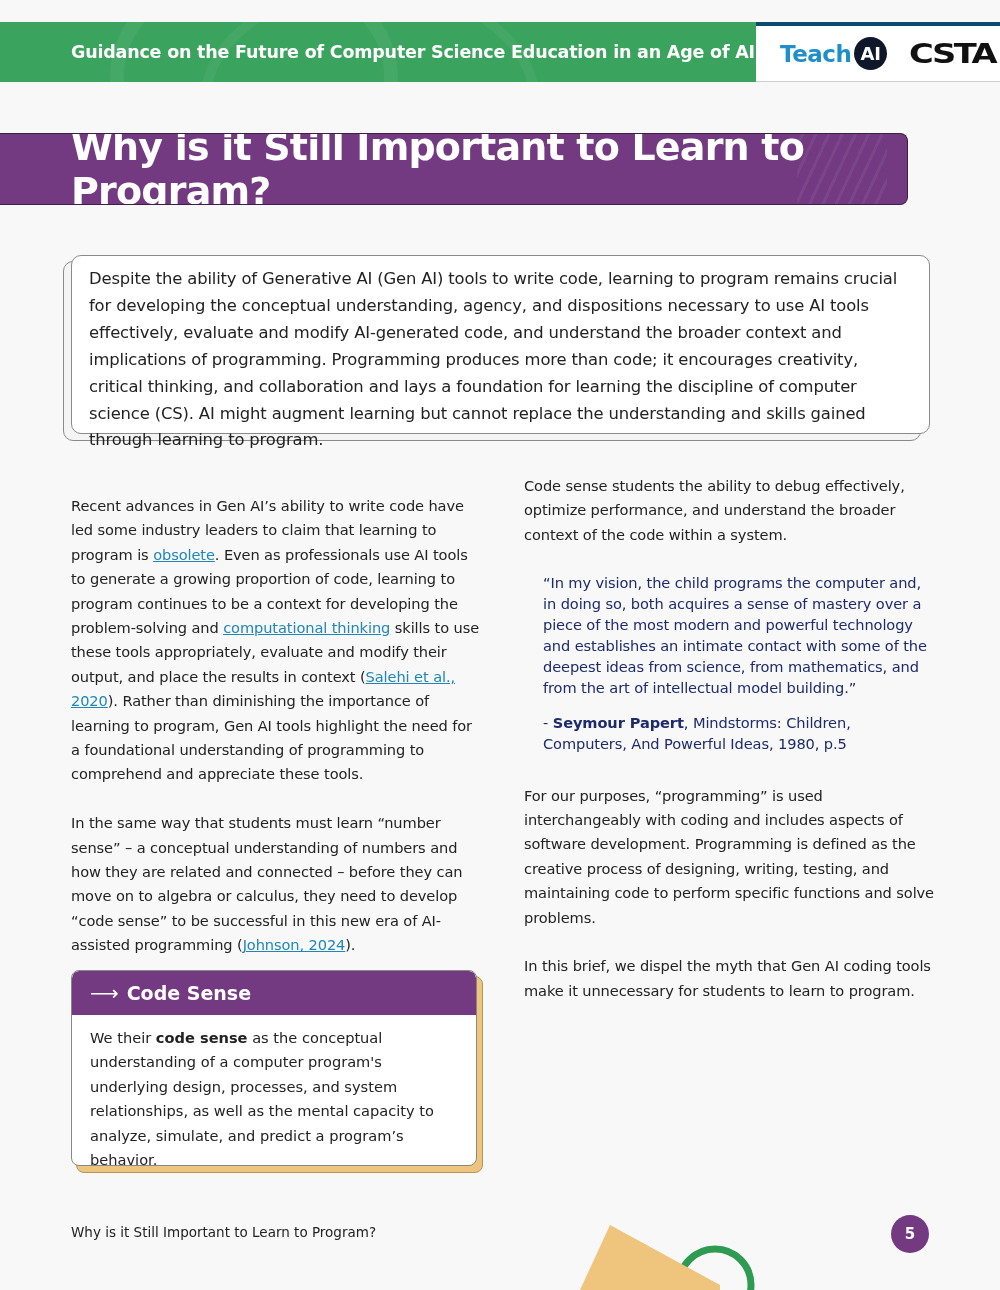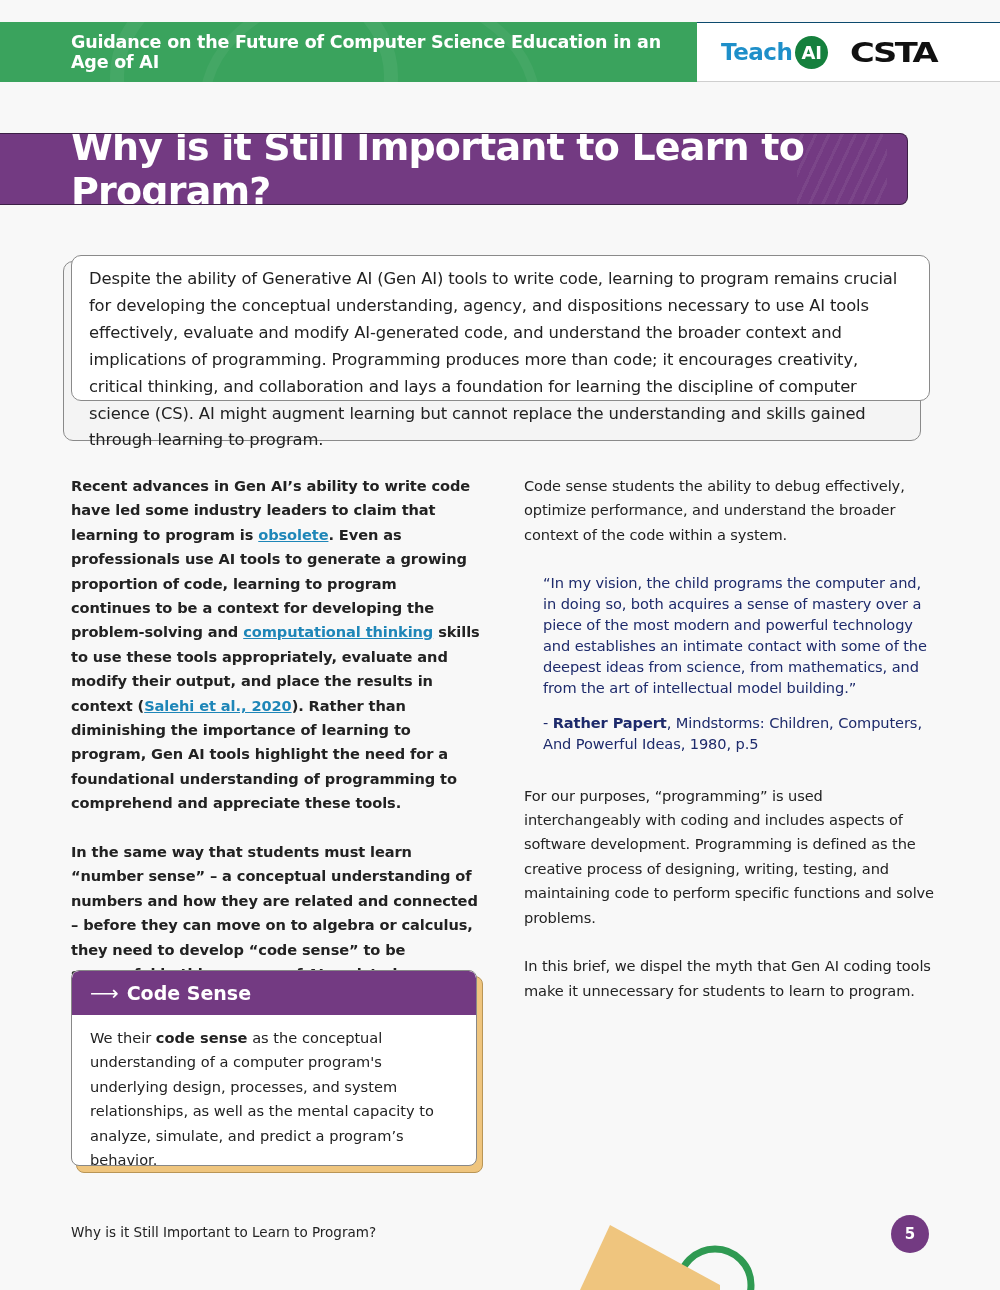--- a/index.html
+++ b/index.html
@@ -9,21 +9,21 @@
     font-family: "DejaVu Sans", sans-serif;
     color: #222;
     position: relative;
   }
   
   .banner {
     position: absolute; top: 22px; left: 0; width: 1000px; height: 60px;
     display: flex;
   }
   .banner-green {
-    width: 697px; height: 60px;
+    width: 756px; height: 60px;
     background: #3aa35d;
     position: relative; overflow: hidden;
     display: flex; align-items: center;
   }
   .banner-green::before {
     content: ""; position: absolute; left: 110px; top: -60px;
     width: 260px; height: 200px;
     border: 14px solid rgba(255,255,255,0.06);
     border-radius: 50%;
   }
@@ -34,28 +34,28 @@
     border-radius: 50%;
   }
   .banner-title {
     position: relative; z-index: 1;
     margin-left: 71px;
     color: #fff; font-weight: bold; font-size: 17.5px;
     letter-spacing: -0.2px;
   }
   .banner-logos {
     flex: 1; height: 60px; background: #fff;
-    border-top: 1px solid #0c4a6e; border-bottom: 1px solid #cfcfcf;
+    border-top: 4px solid #0c4a6e; border-bottom: 1px solid #cfcfcf;
     display: flex; align-items: center; padding-left: 24px; gap: 22px;
   }
   .logo-teachai { display: flex; align-items: center; gap: 3px; }
   .logo-teachai-text { color: #1e8fc9; font-weight: bold; font-size: 23px; letter-spacing: -0.5px; }
   .logo-teachai-badge {
     width: 33px; height: 33px; border-radius: 50%;
-    background: #15803d; color: #fff; font-weight: bold; font-size: 18px;
+    background: #0f172a; color: #fff; font-weight: bold; font-size: 18px;
     display: flex; align-items: center; justify-content: center;
   }
   .logo-csta {
     font-family: "DejaVu Sans", sans-serif;
     font-weight: 900; font-size: 27px; color: #111;
     letter-spacing: -2px; transform: scaleX(1.25); transform-origin: left center;
   }
 
   
   .title-bar {
@@ -76,30 +76,30 @@
     letter-spacing: -0.8px;
   }
 
   
   .summary-wrap { position: absolute; top: 255px; left: 63px; width: 867px; height: 186px; }
   .summary-back {
     position: absolute; left: 0; top: 6px; width: 858px; height: 180px;
     border: 1px solid #8a8a8a; border-radius: 10px; background: #f4f4f4;
   }
   .summary-box {
-    position: absolute; left: 8px; top: 0; width: 859px; height: 146px;
+    position: absolute; left: 8px; top: 0; width: 859px; height: 179px;
     background: #fff; border: 1px solid #8a8a8a; border-radius: 10px;
     padding: 10px 14px 0 17px;
     font-size: 16.4px; line-height: 26.9px; color: #222;
     letter-spacing: -0.15px;
   }
 
   
   .col { position: absolute; font-size: 14.6px; line-height: 24.4px; color: #222; letter-spacing: -0.1px; }
-  .col-left { left: 71px; top: 474px; width: 410px; font-weight: bold; }
+  .col-left { left: 71px; top: 494px; width: 410px; }
   .col-right { left: 524px; top: 474px; width: 410px; }
   .para { margin-bottom: 24.4px; }
   .link { color: #1e86b8; text-decoration: underline; }
 
   .quote { padding-left: 19px; color: #1d2a6b; font-size: 14.6px; line-height: 21px; margin-top: 6px; }
   .quote-text { margin-bottom: 14px; }
   .quote-attr b { font-weight: bold; }
 
   
   .cs-wrap { position: absolute; left: 71px; top: 970px; width: 412px; height: 203px; }
@@ -170,21 +170,21 @@
       <span class="cs-title">Code Sense</span>
     </div>
     <p class="cs-body"><span>We their </span><b>code sense</b><span> as the conceptual understanding of a computer program's underlying design, processes, and system relationships, as well as the mental capacity to analyze, simulate, and predict a program’s behavior.</span></p>
   </div>
 </div>
 
 <div class="col col-right">
   <p class="para">Code sense students the ability to debug effectively, optimize performance, and understand the broader context of the code within a system.</p>
   <div class="quote" style="margin-bottom:30px;">
     <p class="quote-text">“In my vision, the child programs the computer and, in doing so, both acquires a sense of mastery over a piece of the most modern and powerful technology and establishes an intimate contact with some of the deepest ideas from science, from mathematics, and from the art of intellectual model building.”</p>
-    <p class="quote-attr"><span>- </span><b>Rather Papert</b><span>, Mindstorms: Children, Computers, And Powerful Ideas, 1980, p.5</span></p>
+    <p class="quote-attr"><span>- </span><b>Seymour Papert</b><span>, Mindstorms: Children, Computers, And Powerful Ideas, 1980, p.5</span></p>
   </div>
   <p class="para">For our purposes, “programming” is used interchangeably with coding and includes aspects of software development. Programming is defined as the creative process of designing, writing, testing, and maintaining code to perform specific functions and solve problems.</p>
   <p class="para">In this brief, we dispel the myth that Gen AI coding tools make it unnecessary for students to learn to program.</p>
 </div>
 
 <div class="footer-text">Why is it Still Important to Learn to Program?</div>
 <svg class="deco" viewBox="0 0 220 70" width="220" height="70">
   <circle cx="155" cy="65" r="36" fill="none" stroke="#2f9a52" stroke-width="7"></circle>
   <polygon points="50,5 160,65 160,70 20,70" fill="#efc57e"></polygon>
 </svg>

